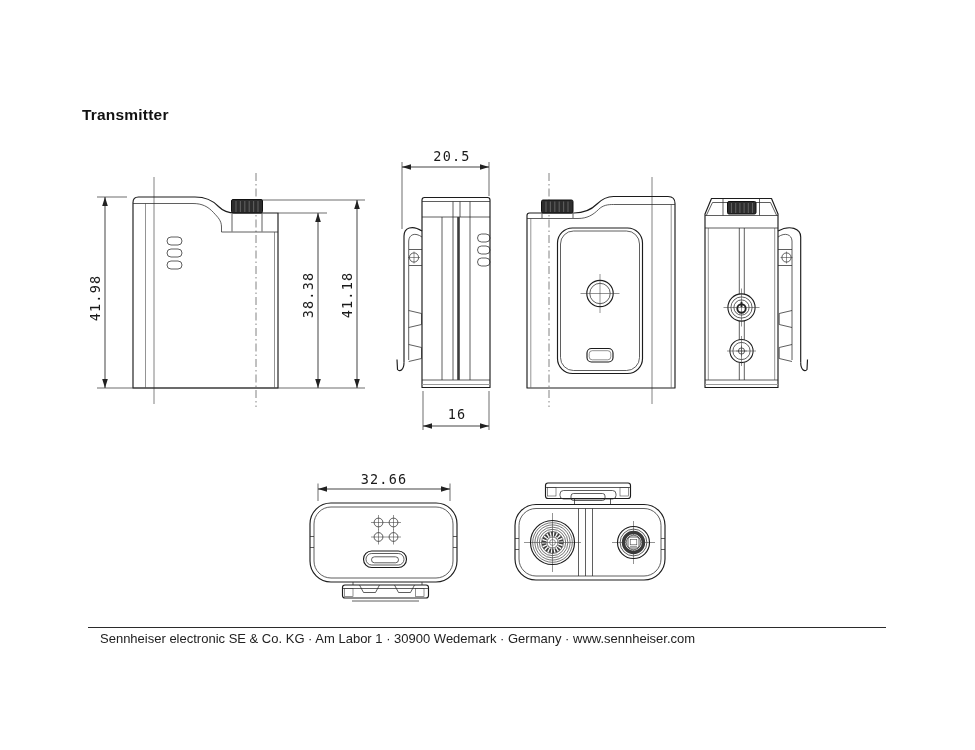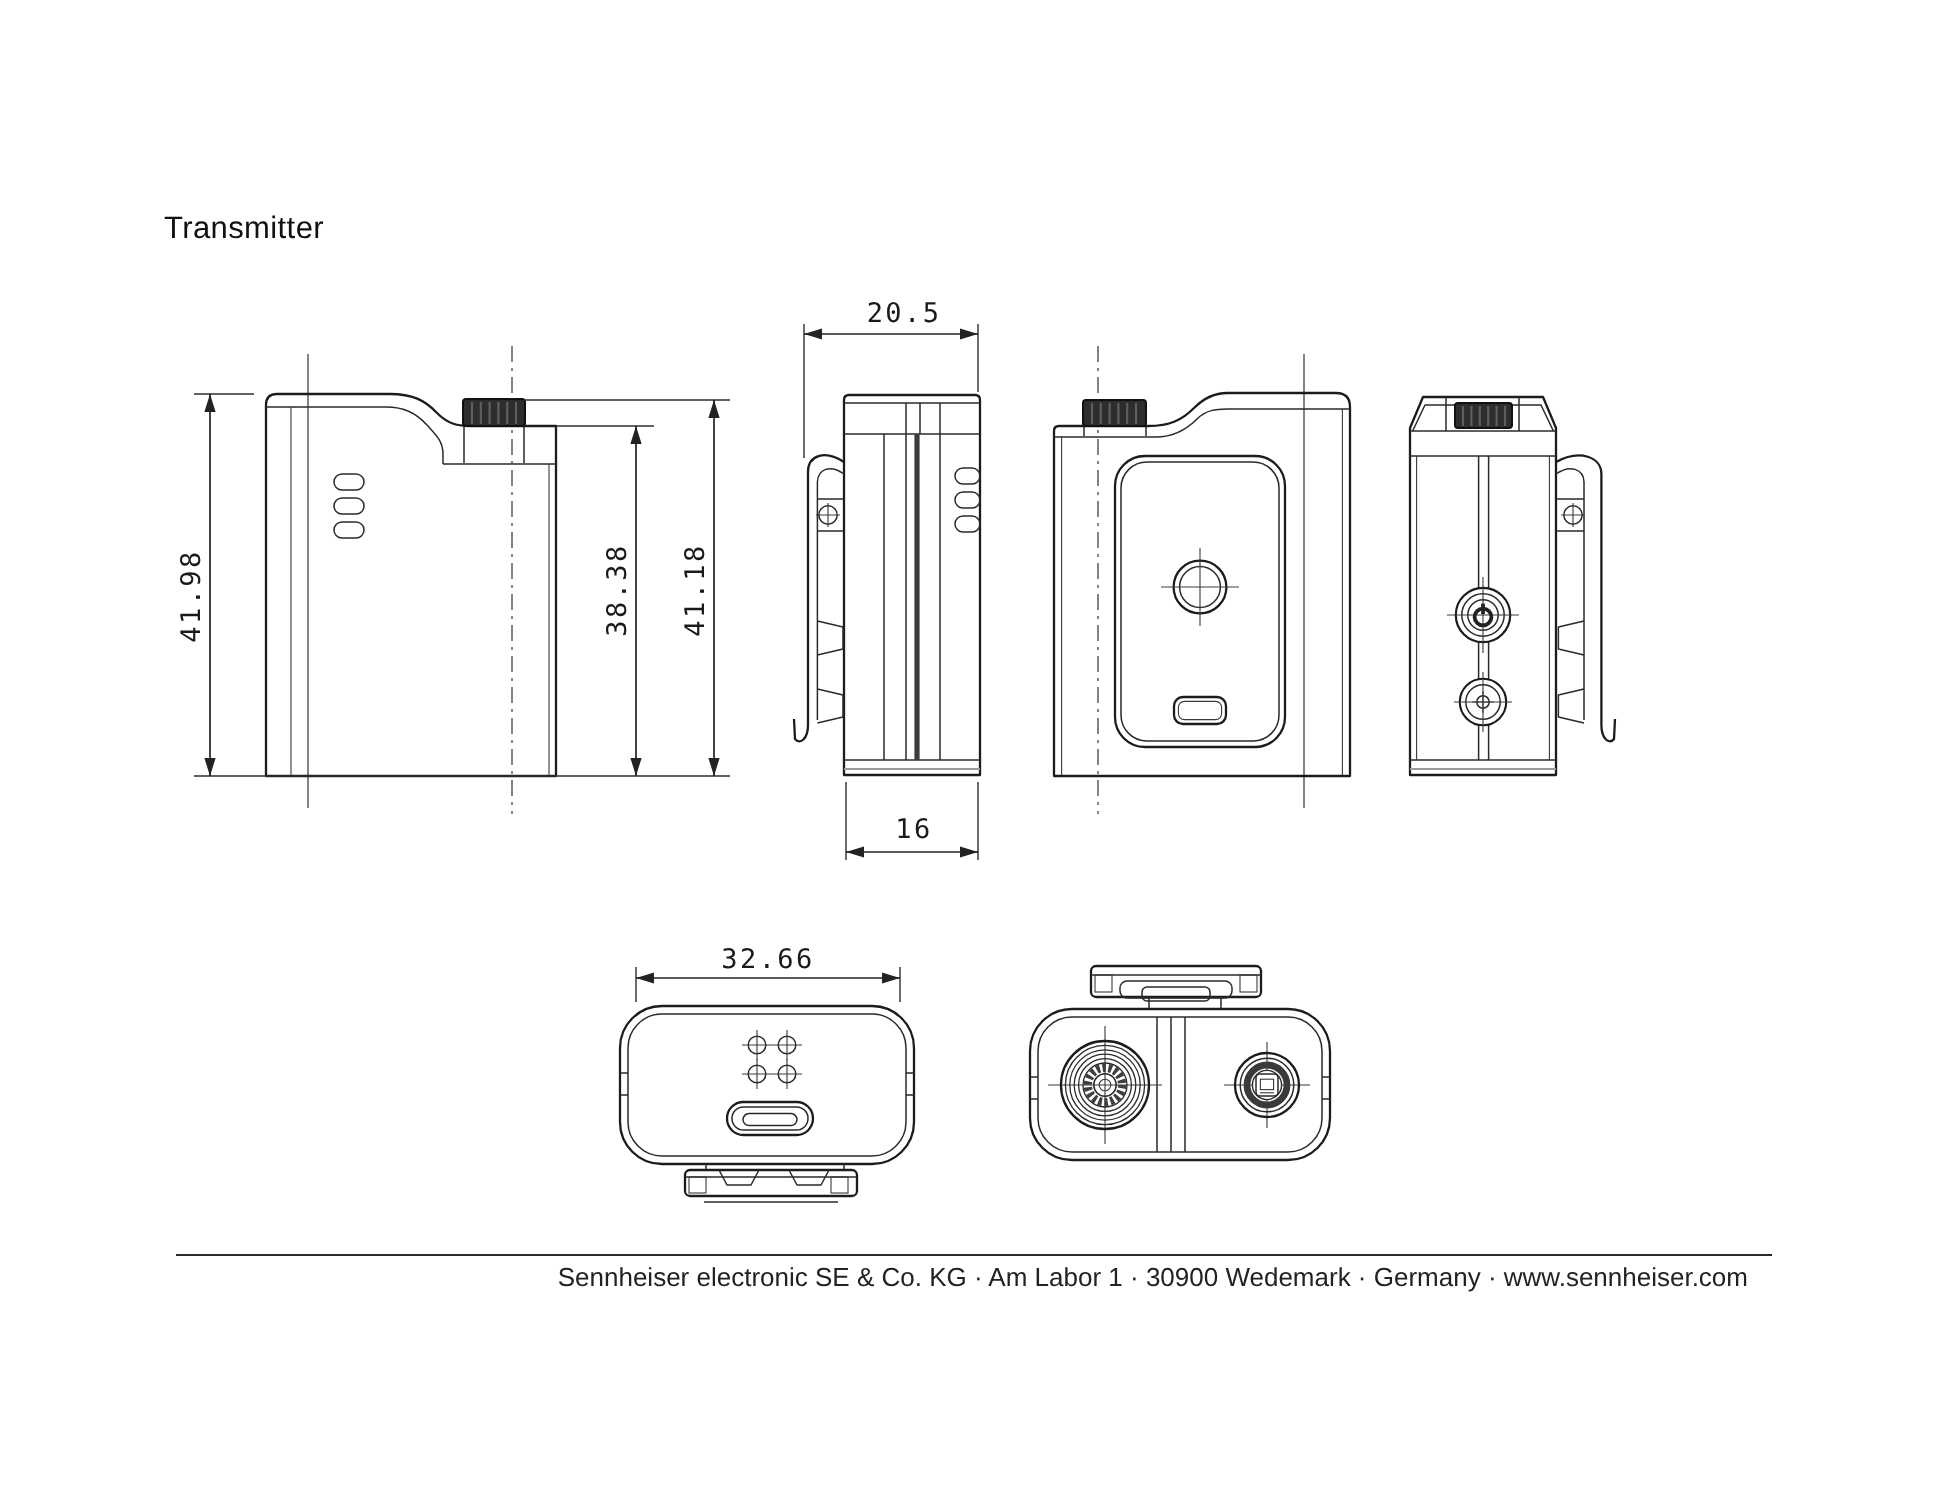--- a/index.html
+++ b/index.html
@@ -1,22 +1,22 @@
 <!DOCTYPE html>
 <html><head>
 <meta charset="utf-8">
 <style>
   html,body{margin:0;padding:0;background:#fff;}
   #page{position:relative;width:975px;height:750px;background:#ffffff;overflow:hidden;
         font-family:"Liberation Sans", sans-serif;}
-  #title{position:absolute;left:82px;top:106px;font-size:15.5px;font-weight:normal;color:#111;
+  #title{position:absolute;left:82px;top:106px;font-size:15.5px;font-weight:bold;color:#111;
          letter-spacing:.2px;}
   #drawing{position:absolute;left:0;top:0;}
   #footer-rule{position:absolute;left:88px;top:627px;width:798px;border-top:1.2px solid #2b2b2b;}
-  #footer-text{position:absolute;left:76px;top:631px;width:798px;text-align:right;
+  #footer-text{position:absolute;left:100px;top:631px;width:798px;text-align:left;
                font-size:13px;color:#222;}
   
   .ol{stroke:#1c1c1c;fill:none;stroke-width:1.15;stroke-linejoin:round;}
   .in{stroke:#2a2a2a;fill:none;stroke-width:.75;stroke-linejoin:round;}
   .fn{stroke:#3a3a3a;fill:none;stroke-width:.55;}
   .cl{stroke:#5a5a5a;fill:none;stroke-width:.75;}
   .cld{stroke:#5a5a5a;fill:none;stroke-width:.75;stroke-dasharray:8 3 1.5 3;}
   .dim{stroke:#222;fill:none;stroke-width:.85;}
   .ext{stroke:#2e2e2e;fill:none;stroke-width:.7;}
   .arr{fill:#222;stroke:none;}

